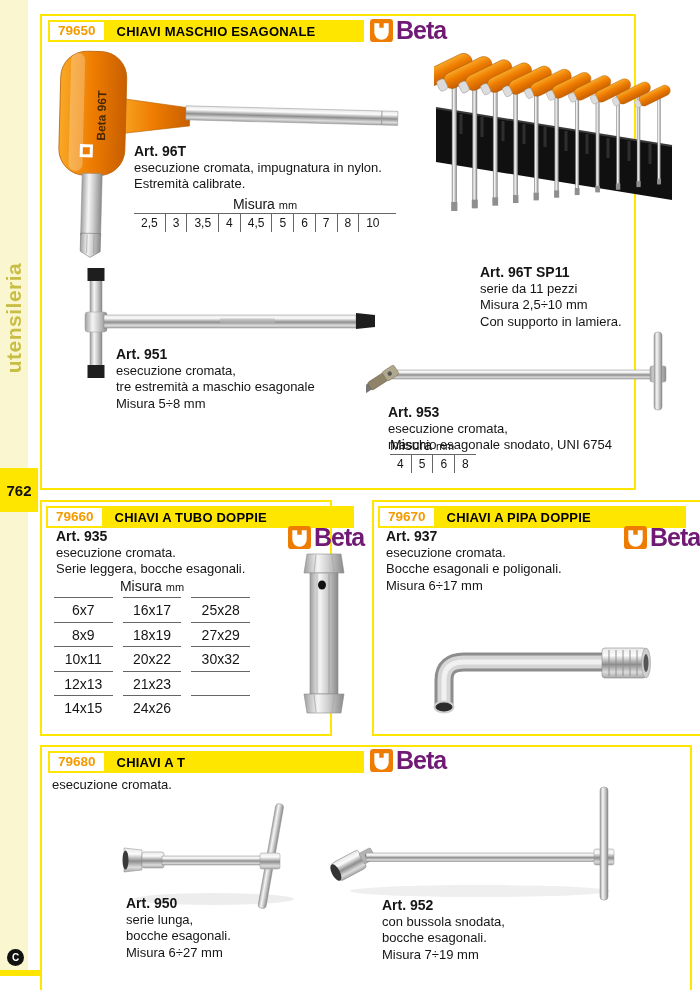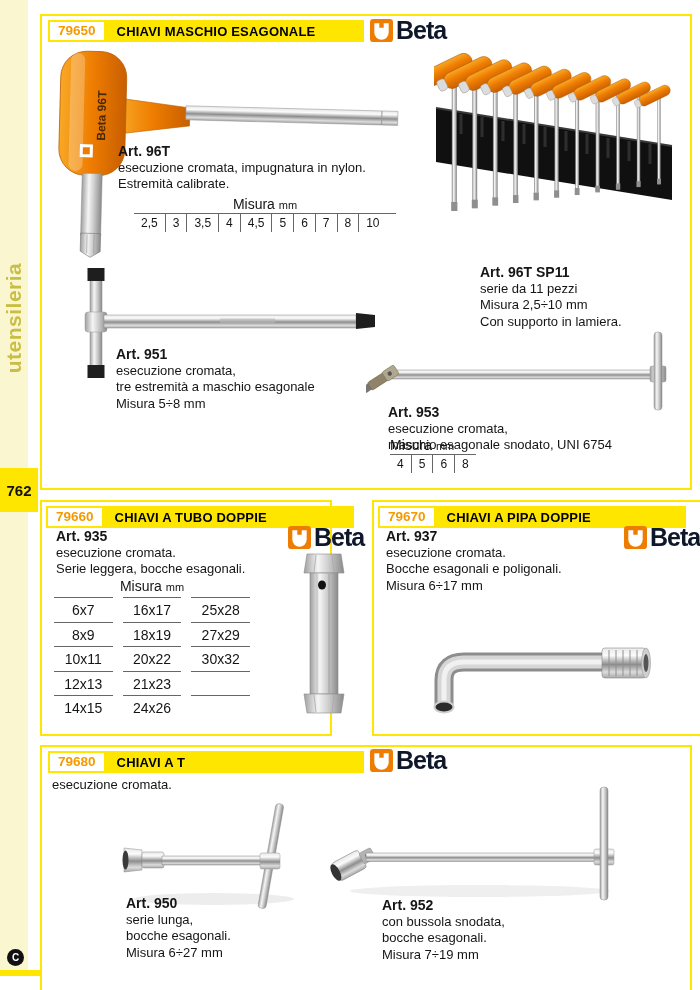--- a/index.html
+++ b/index.html
@@ -16,42 +16,42 @@
   .page-num { position:absolute; left:0; top:468px; width:38px; height:44px; background:#ffe600;
      display:flex; align-items:center; justify-content:center;
      font-weight:bold; font-size:15px; color:#111; }
   .c-mark { position:absolute; left:7px; top:949px; width:17px; height:17px; border-radius:50%;
      background:#111; color:#fff; font-weight:bold; font-size:10px;
      display:flex; align-items:center; justify-content:center; }
   .bottom-rule { position:absolute; left:0; top:970px; width:72px; height:6px; background:#ffe600; }
 
   
   .panel { position:absolute; background:#fff; border:2px solid #ffe600; }
-  #p1 { left:40px; top:14px;  width:652px; height:476px; }
+  #p1 { left:40px; top:14px;  width:596px; height:476px; }
   #p2 { left:40px; top:500px; width:292px; height:236px; }
   #p3 { left:372px; top:500px; width:380px; height:236px; }
   #p4 { left:40px; top:745px; width:652px; height:248px; }
 
   .hdr { position:absolute; top:4px; background:#ffe600; height:22px; display:flex; align-items:center; }
   #p1 .hdr, #p4 .hdr { left:6px; width:316px; }
   #p2 .hdr, #p3 .hdr { left:4px; width:308px; }
   .code { background:#fff; color:#f49b00; font-weight:bold; font-size:13.5px;
           line-height:18px; padding:0 8px; margin-left:2px; }
   .htitle { margin-left:13px; font-weight:bold; font-size:13px; color:#000; letter-spacing:.2px; }
 
   .logo { position:absolute; display:flex; align-items:center; gap:3px; }
   .logo svg { width:23px; height:23px; }
-  .logo .wm { font-size:25px; font-weight:bold; color:#0f172a; letter-spacing:-1px; line-height:23px; }
+  .logo .wm { font-size:25px; font-weight:bold; color:#701a75; letter-spacing:-1px; line-height:23px; }
   .l1 { left:328px; top:3px; }  .l2 { left:246px; top:24px; }
   .l3 { left:250px; top:24px; } .l4 { left:328px; top:2px; }
 
   
   .art { position:absolute; font-size:13px; line-height:16.5px; color:#151515; }
   .art .t { font-weight:bold; font-size:14px; }
-  #t96t  { left:76px;  top:127px; }
+  #t96t  { left:92px;  top:127px; }
   #t96sp { left:438px; top:248px; }
   #t951  { left:74px;  top:330px; }
   #t953  { left:346px; top:388px; }
   #t935  { left:14px;  top:26px;  }
   #t937  { left:12px;  top:26px;  }
   #t950  { left:84px;  top:148px; }
   #t952  { left:340px; top:150px; }
   #intro4 { position:absolute; left:10px; top:30px; font-size:13px; }
 
   

